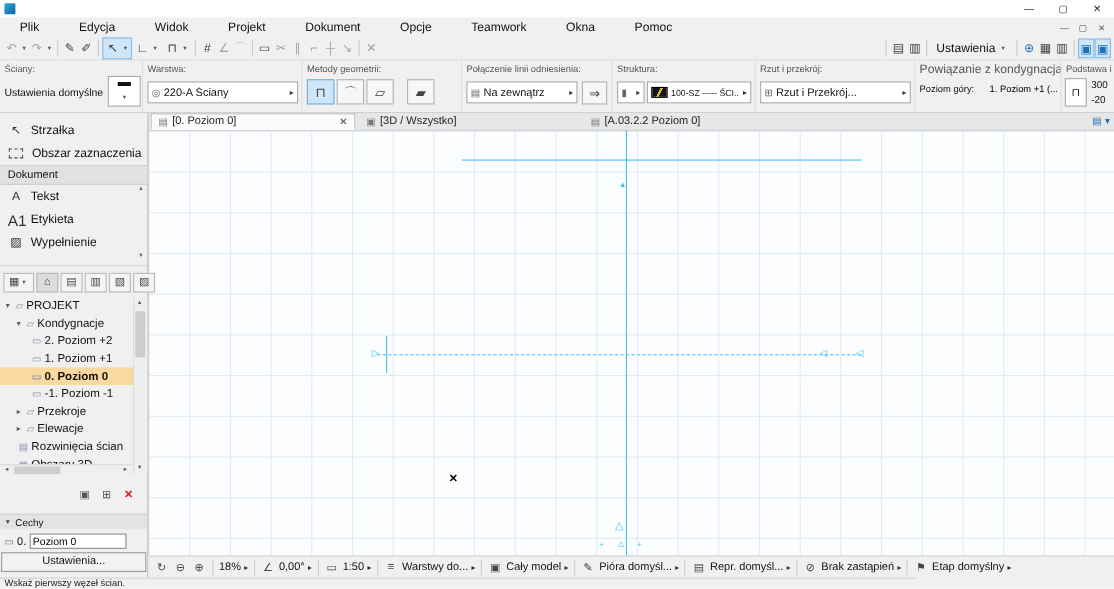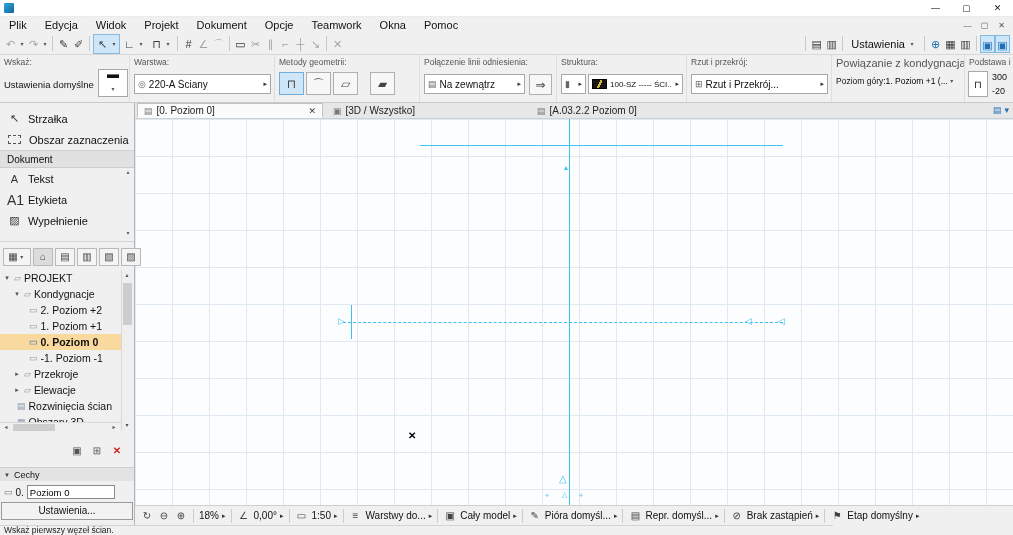--- a/index.html
+++ b/index.html
@@ -6,21 +6,21 @@
 body{width:1013px;height:535px;position:relative;overflow:hidden;background:#f0f0f0;
   font-family:"Liberation Sans",sans-serif;font-size:11px;color:#111}
 
 #titlebar{position:absolute;left:0;top:0;width:1013px;height:17px;background:#fff;display:flex;align-items:center;border-bottom:1px solid #ececec}
 .appic{width:10px;height:10px;margin:0 5px 0 4px;background:linear-gradient(135deg,#2aa9e0,#14639e);border-radius:1px}
 #titletext{font-size:10px;white-space:nowrap}
 .winbtns{margin-left:auto;display:flex;height:17px}
 .winbtn{width:31px;text-align:center;line-height:16px;font-size:9px;color:#222}
 
 #menubar{position:absolute;top:17px;left:0;width:1013px;height:16px;background:#f0f0f0;display:flex;align-items:center}
-.mitem{padding:0 9px;line-height:16px}
+.mitem{padding:0 18px;line-height:16px}
 .mdibtns{margin-left:auto;display:flex;padding-right:3px}
 .mdibtn{width:17px;text-align:center;font-size:8px;color:#555}
 
 #toolbar{position:absolute;top:33px;left:0;width:1013px;height:22px;background:#f0f0f0;border-bottom:1px solid #d8d8d8;display:flex;align-items:center;padding:0 3px}
 .ic{height:18px;min-width:15px;line-height:18px;text-align:center;font-size:11px;color:#3a3a3a;padding:0 1px}
 .gray{color:#a3a3a3}
 .blue{color:#1f6fb5}
 .dda{font-size:6px;color:#555;width:8px;line-height:18px;text-align:center}
 .sep{width:1px;height:15px;background:#c9c9c9;margin:0 3px;flex:none}
 .tbtn{display:flex;align-items:center;height:20px;border:1px solid transparent;padding:0 1px}
@@ -31,21 +31,21 @@
 
 #infobox{position:absolute;top:55px;left:0;width:1013px;height:48px;background:#f0f0f0;border-bottom:1px solid #c9c9c9}
 .sec{position:absolute;top:0;height:47px;border-right:1px solid #dedede;overflow:hidden}
 .sech{font-size:8.5px;color:#555;padding:2px 0 0 4px;white-space:nowrap}
 .dd1{position:absolute;display:flex;align-items:center;background:#fff;border:1px solid #a8a8a8;height:20px;font-size:10px;gap:3px;padding:0 3px;white-space:nowrap;overflow:hidden}
 .ddarrow{margin-left:auto;font-size:7px;color:#333;flex:none}
 .ddic{font-size:9px;color:#666;flex:none}
 .geo{position:absolute;width:25px;height:23px;border:1px solid #b0b0b0;background:#f7f7f7;text-align:center;line-height:22px;font-size:12px;color:#444}
 .geo.sel{background:#cfe6f8;border-color:#6faede}
 .hatch{width:15px;height:10px;background:linear-gradient(115deg,#151515 44%,#d8b92e 44%,#d8b92e 58%,#151515 58%);border:1px solid #000;flex:none}
-.slrow{position:absolute;left:4px;width:127px;display:flex;align-items:center;gap:0;font-size:8.5px;white-space:nowrap;overflow:hidden}
+.slrow{position:absolute;left:4px;width:127px;display:flex;align-items:center;gap:14px;font-size:8.5px;white-space:nowrap;overflow:hidden}
 .slval{color:#000}
 .pbtn{position:absolute;left:98px;top:14px;width:30px;height:28px;background:#fff;border:1px solid #a8a8a8;display:flex;flex-direction:column;align-items:center;justify-content:center}
 
 #tabbar{position:absolute;top:103px;left:135px;width:878px;height:16px;background:#e7e7e7;border-bottom:1px solid #cfcfcf;display:flex;align-items:stretch}
 .tab{display:flex;align-items:center;gap:4px;font-size:10px;padding:0 6px;color:#222;white-space:nowrap}
 .tab .tic{font-size:9px;color:#777}
 .tab.active{background:#fbfbfb;border:1px solid #c2c2c2;border-bottom:1px solid #fbfbfb;min-width:186px}
 .tabclose{font-size:9px;color:#444;margin-left:auto}
 
 #canvas{position:absolute;left:135px;top:119px;width:878px;height:386px;background-color:#fcfdfe;
@@ -167,21 +167,21 @@
   <span class="ic blue">⊕</span>
   <span class="ic">▦</span>
   <span class="ic">▥</span>
   <span class="sep"></span>
   <span class="ic ptoggle">▣</span>
   <span class="ic ptoggle">▣</span>
 </div>
 
 <div id="infobox">
   <div class="sec" style="left:0;width:130px">
-    <div class="sech">Wskaż:</div>
+    <div class="sech">Ściany:</div>
     <div style="position:absolute;left:4px;top:24px;font-size:9.5px">Ustawienia domyślne</div>
     <div class="pbtn">
       <span style="font-size:12px;line-height:12px">▬</span>
       <span class="dda">▾</span>
     </div>
   </div>
   <div class="sec" style="left:130px;width:145px">
     <div class="sech">Warstwa:</div>
     <div class="dd1" style="left:4px;top:19px;width:137px">
       <span class="ddic">◎</span>

